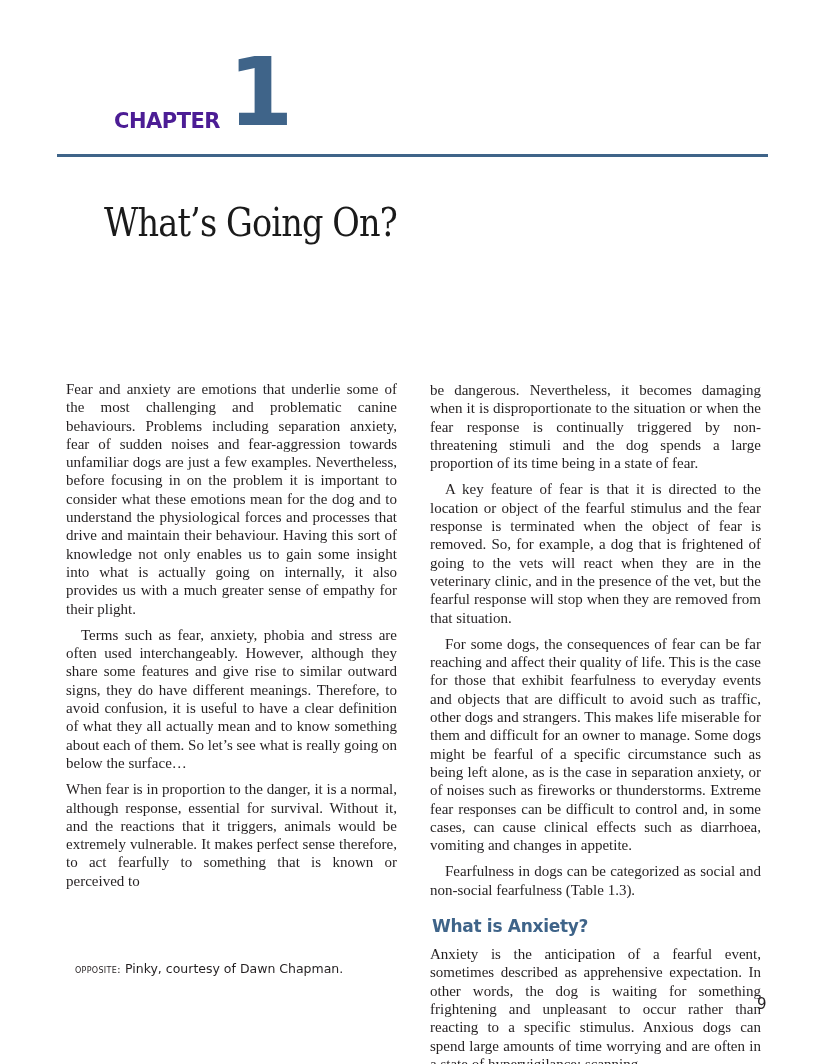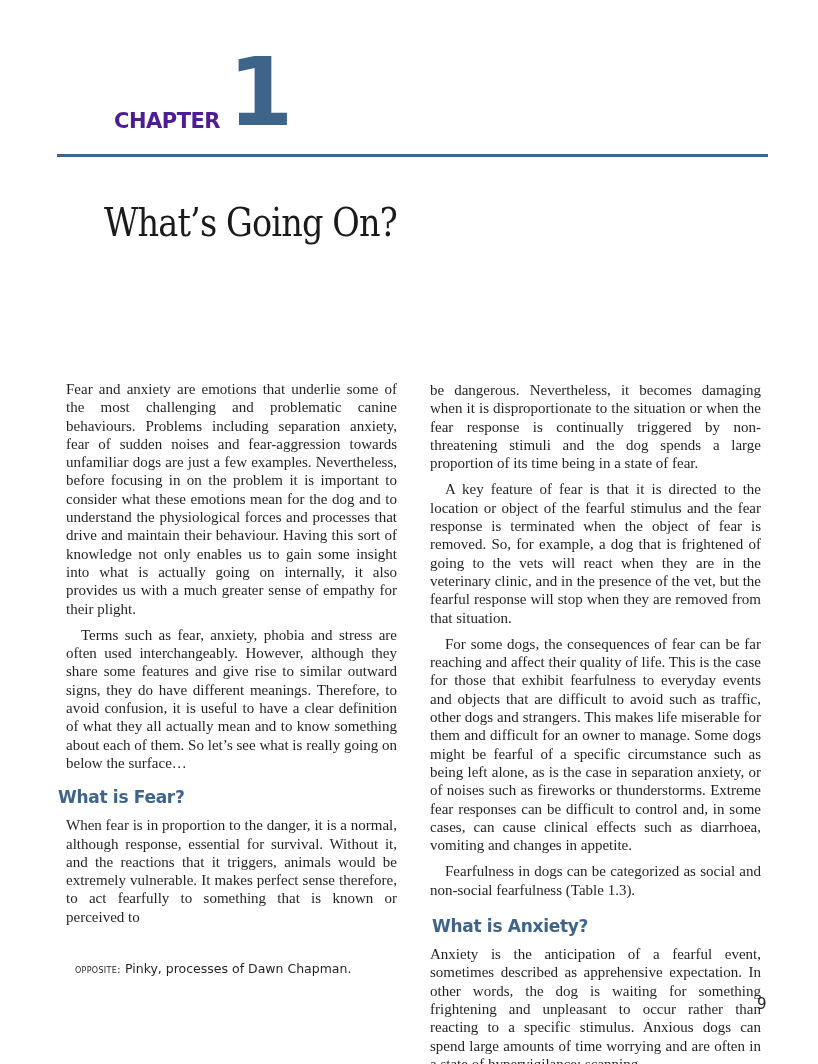--- a/index.html
+++ b/index.html
@@ -54,30 +54,29 @@
 <body>
 
 <div class="chapter-label">CHAPTER</div>
 <div class="chapter-number">1</div>
 <div class="chapter-rule"></div>
 <div class="chapter-title">What’s Going On?</div>
 
 <div class="col col-left">
   <p>Fear and anxiety are emotions that underlie some of the most challenging and problematic canine behaviours. Problems including separation anxiety, fear of sudden noises and fear-aggression towards unfamiliar dogs are just a few examples. Nevertheless, before focusing in on the problem it is important to consider what these emotions mean for the dog and to understand the physiological forces and processes that drive and maintain their behaviour. Having this sort of knowledge not only enables us to gain some insight into what is actually going on internally, it also provides us with a much greater sense of empathy for their plight.</p>
   <p class="indent">Terms such as fear, anxiety, phobia and stress are often used interchangeably. However, although they share some features and give rise to similar outward signs, they do have different meanings. Therefore, to avoid confusion, it is useful to have a clear definition of what they all actually mean and to know something about each of them. So let’s see what is really going on below the surface…</p>
-  <h3 class="h-sub gap-sub">What is Fear?</h3>
   <p>When fear is in proportion to the danger, it is a normal, although response, essential for survival. Without it, and the reactions that it triggers, animals would be extremely vulnerable. It makes perfect sense therefore, to act fearfully to something that is known or perceived to</p>
 </div>
 
 <div class="col col-right">
   <p>be dangerous. Nevertheless, it becomes damaging when it is disproportionate to the situation or when the fear response is continually triggered by non-threatening stimuli and the dog spends a large proportion of its time being in a state of fear.</p>
   <p class="indent">A key feature of fear is that it is directed to the location or object of the fearful stimulus and the fear response is terminated when the object of fear is removed. So, for example, a dog that is frightened of going to the vets will react when they are in the veterinary clinic, and in the presence of the vet, but the fearful response will stop when they are removed from that situation.</p>
   <p class="indent">For some dogs, the consequences of fear can be far reaching and affect their quality of life. This is the case for those that exhibit fearfulness to everyday events and objects that are difficult to avoid such as traffic, other dogs and strangers. This makes life miserable for them and difficult for an owner to manage. Some dogs might be fearful of a specific circumstance such as being left alone, as is the case in separation anxiety, or of noises such as fireworks or thunderstorms. Extreme fear responses can be difficult to control and, in some cases, can cause clinical effects such as diarrhoea, vomiting and changes in appetite.</p>
   <p class="indent">Fearfulness in dogs can be categorized as social and non-social fearfulness (Table 1.3).</p>
   <h3 class="h-sub gap-sub-right">What is Anxiety?</h3>
   <p>Anxiety is the anticipation of a fearful event, sometimes described as apprehensive expectation. In other words, the dog is waiting for something frightening and unpleasant to occur rather than reacting to a specific stimulus. Anxious dogs can spend large amounts of time worrying and are often in a state of hypervigilance: scanning</p>
 </div>
 
 <div class="caption">
-  <span class="smallcaps">opposite:</span><span> Pinky, processes of Dawn Chapman.</span>
+  <span class="smallcaps">opposite:</span><span> Pinky, courtesy of Dawn Chapman.</span>
 </div>
 
 <div class="page-number">9</div>
 
 </body></html>

